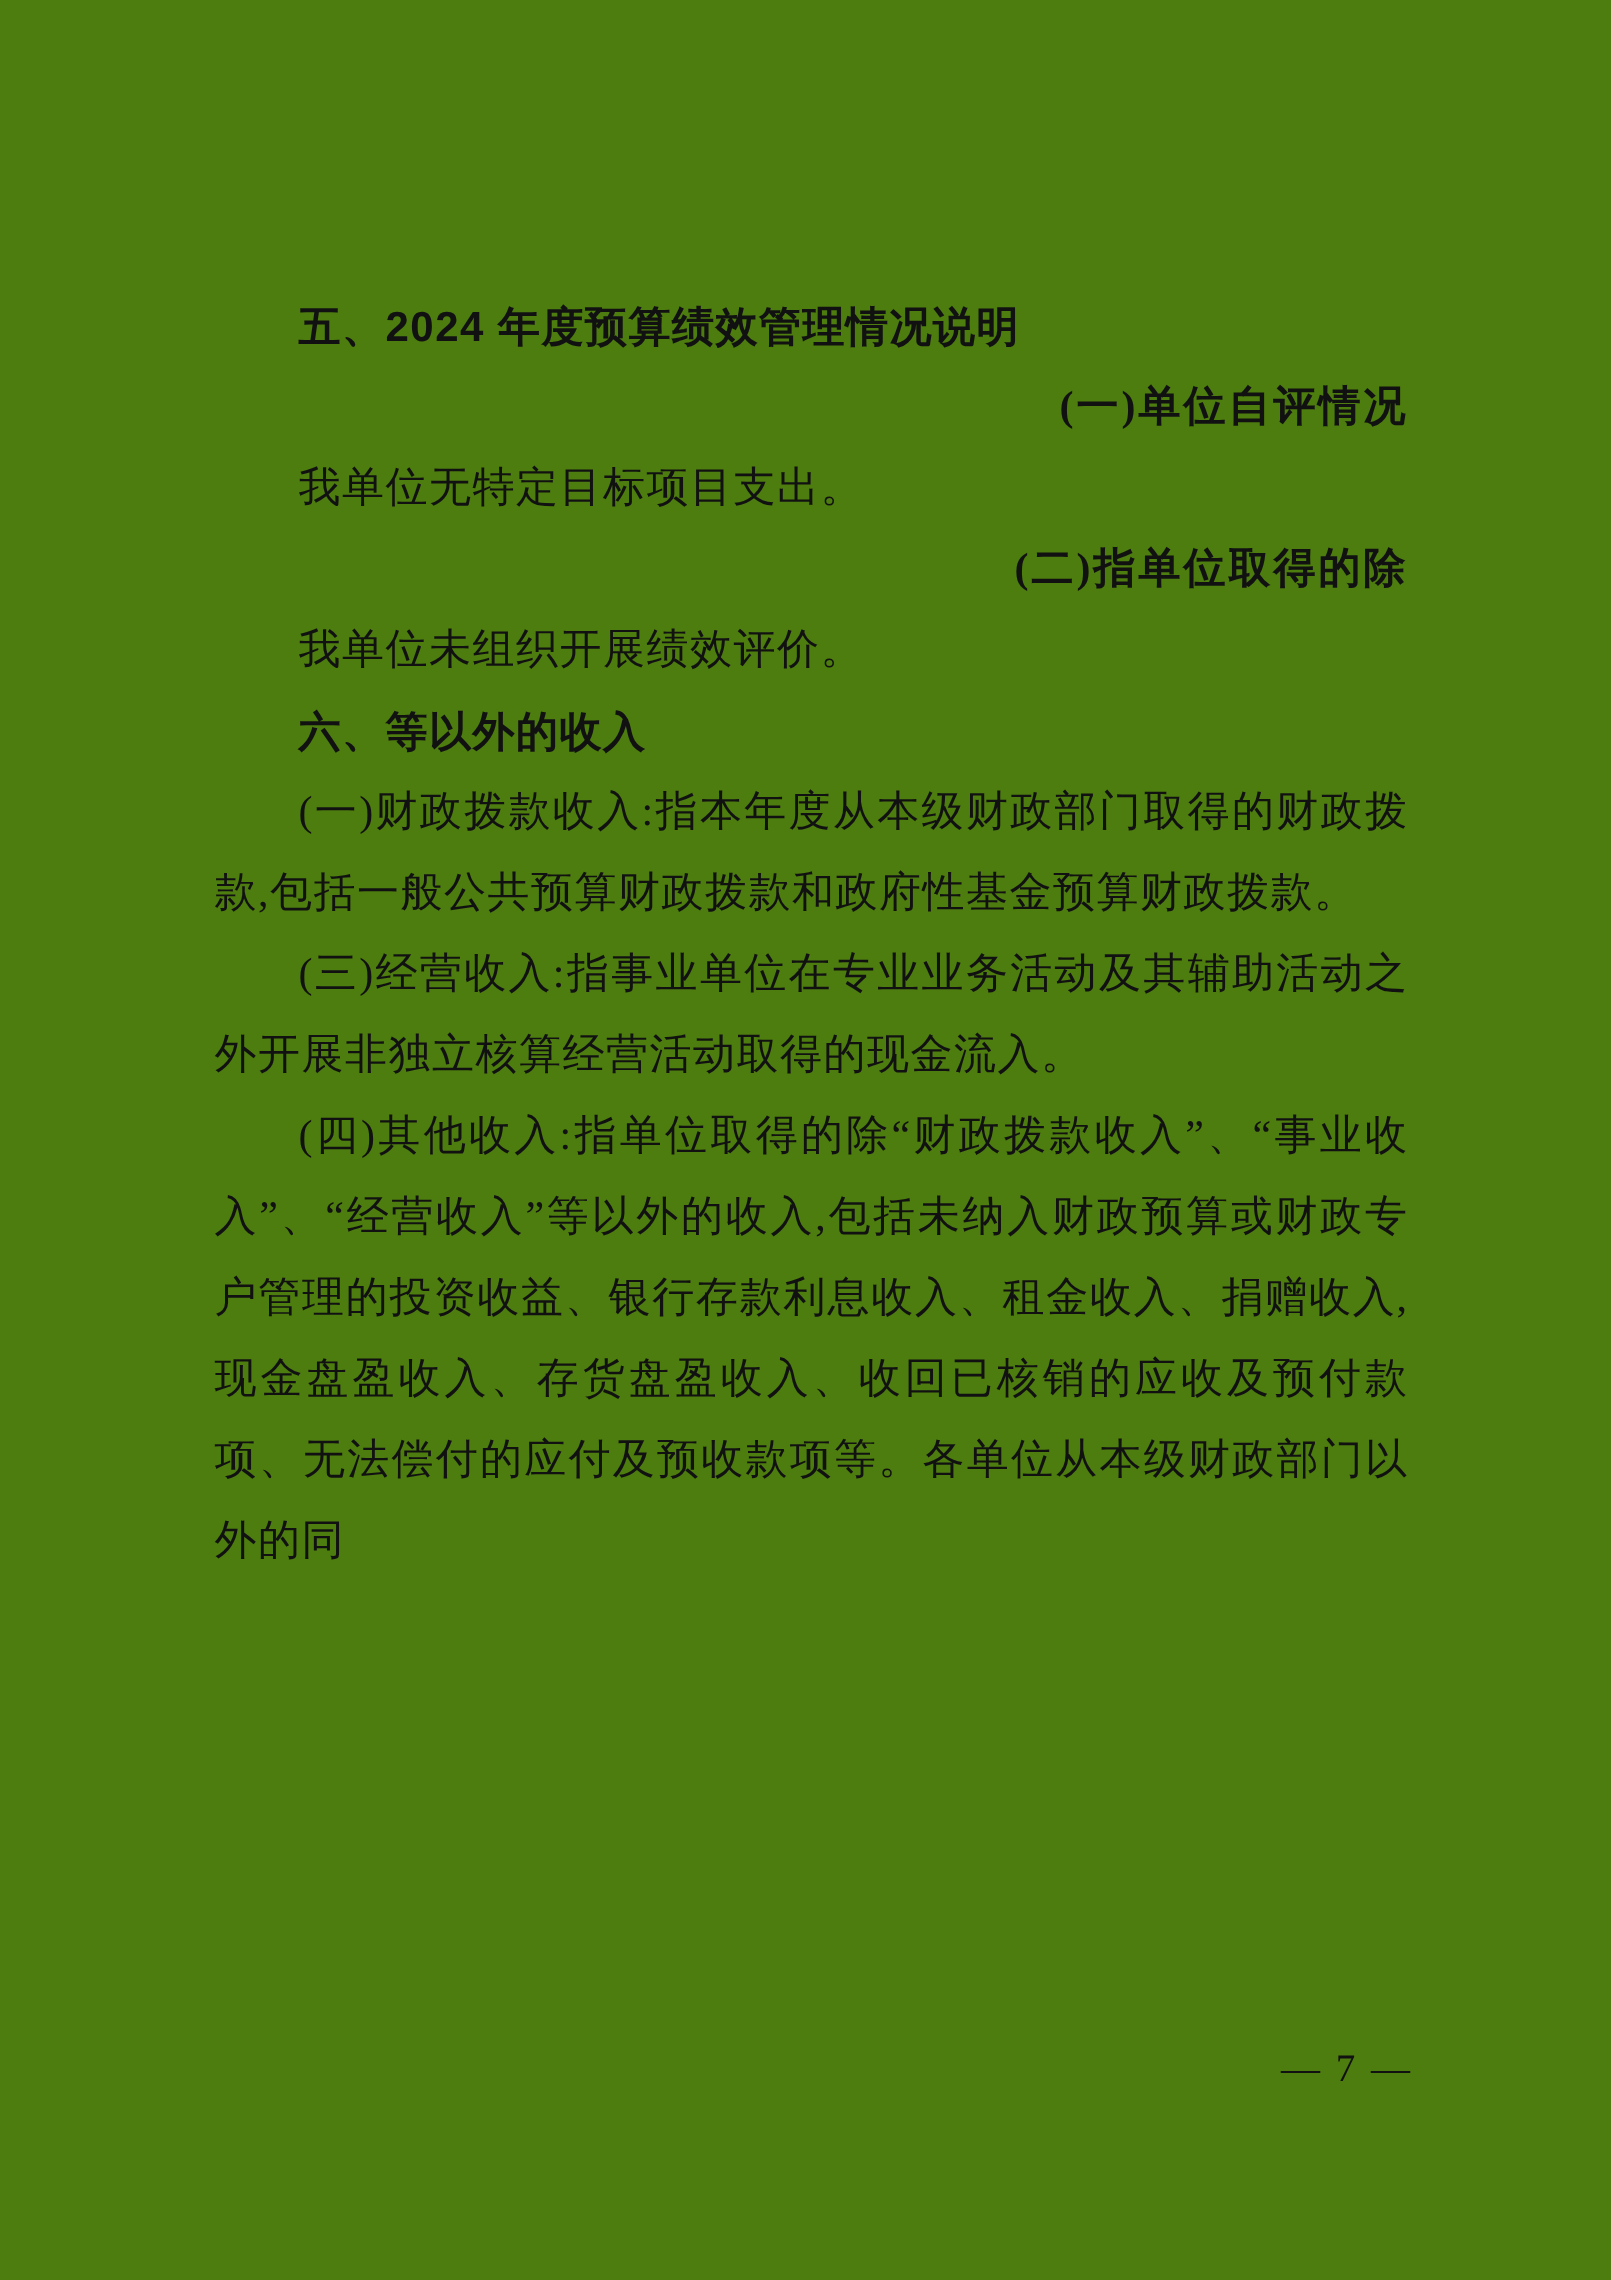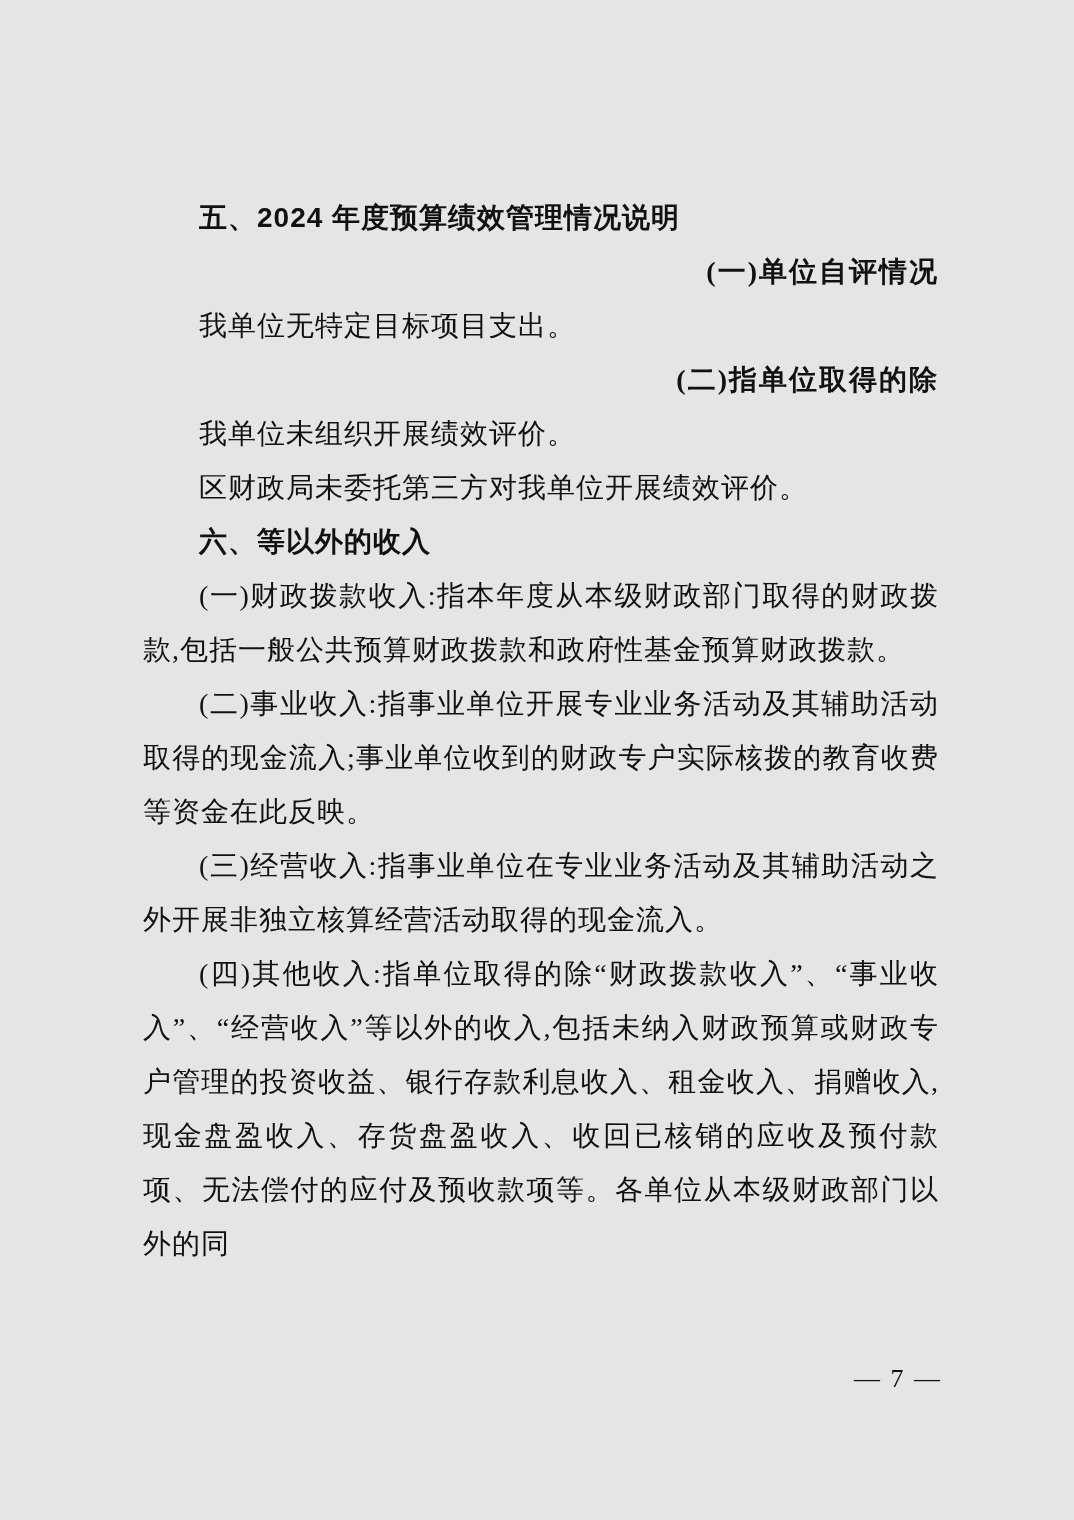--- a/index.html
+++ b/index.html
@@ -4,21 +4,21 @@
 <style>
   html, body {
     margin: 0;
     padding: 0;
     background: #ffffff;
   }
   .page {
     position: relative;
     width: 1074px;
     height: 1520px;
-    background: #e5e5e5;
+    background: #4d7c0f;
     overflow: hidden;
     font-family: "Liberation Serif", "DejaVu Serif", serif;
     color: #111111;
   }
   .content {
     position: absolute;
     left: 143px;
     top: 191px;
     width: 796px;
     font-size: 28px;
@@ -73,31 +73,27 @@
 
     <p class="h2">(一)单位自评情况</p>
 
     <p class="body-para">我单位无特定目标项目支出。</p>
 
     <p class="h2">(二)指单位取得的除</p>
 
     <p class="body-para">我单位未组织开展绩效评价。</p>
 
 
-    <p class="body-para">区财政局未委托第三方对我单位开展绩效评价。</p>
 
     <p class="h1">六、等以外的收入</p>
 
     <p class="body-para">
       <span class="def-term">(一)财政拨款收入:</span><span>指本年度从本级财政部门取得的财政拨款,包括一般公共预算财政拨款和政府性基金预算财政拨款。</span>
     </p>
 
-    <p class="body-para">
-      <span class="def-term">(二)事业收入:</span><span>指事业单位开展专业业务活动及其辅助活动取得的现金流入;事业单位收到的财政专户实际核拨的教育收费等资金在此反映。</span>
-    </p>
 
     <p class="body-para">
       <span class="def-term">(三)经营收入:</span><span>指事业单位在专业业务活动及其辅助活动之外开展非独立核算经营活动取得的现金流入。</span>
     </p>
 
     <p class="body-para">
       <span class="def-term">(四)其他收入:</span><span>指单位取得的除“财政拨款收入”、“事业收入”、“经营收入”等以外的收入,包括未纳入财政预算或财政专户管理的投资收益、银行存款利息收入、租金收入、捐赠收入,现金盘盈收入、存货盘盈收入、收回已核销的应收及预付款项、无法偿付的应付及预收款项等。各单位从本级财政部门以外的同</span>
     </p>
 
   </main>

